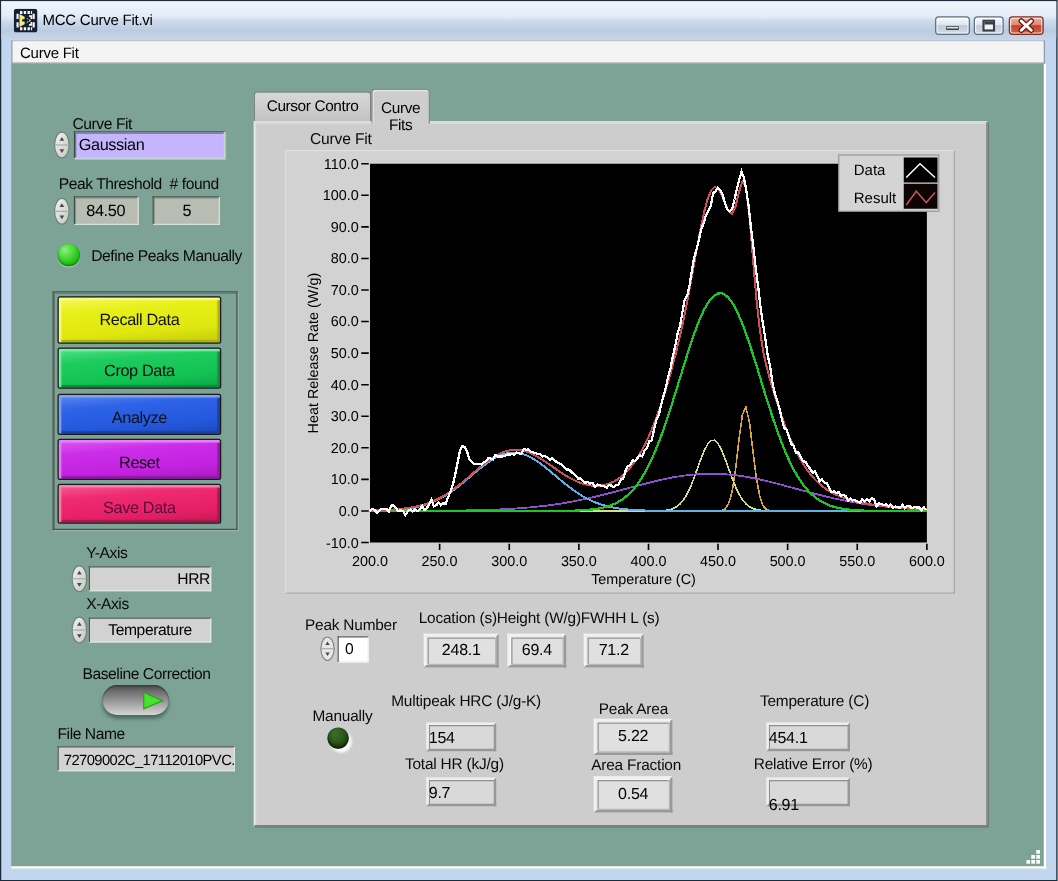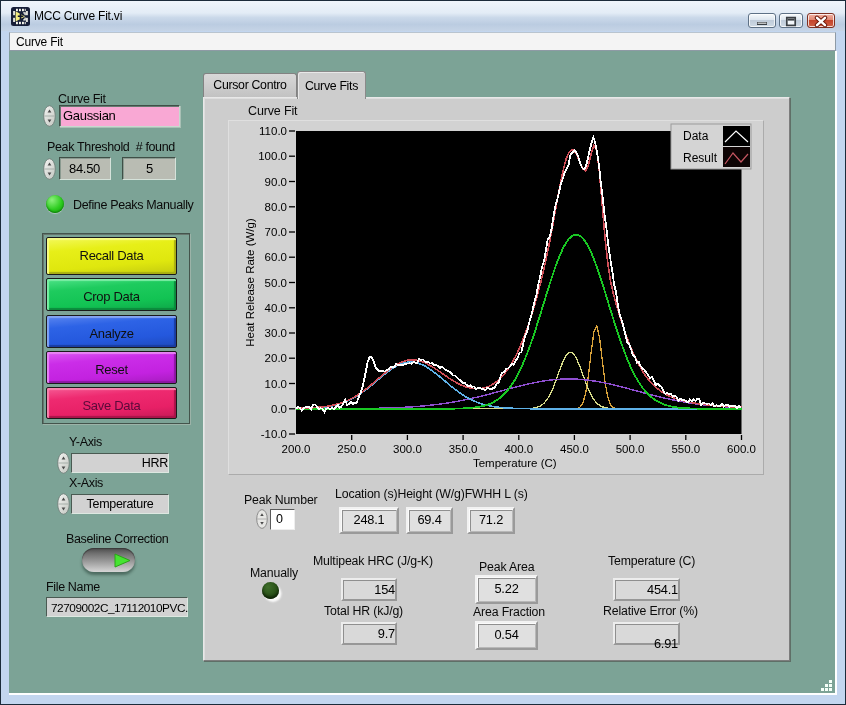--- a/index.html
+++ b/index.html
@@ -11,38 +11,38 @@
  background:linear-gradient(#f7fafc 0%,#dde6ef 45%,#c0ccda 50%,#cfdae5 100%);box-shadow:inset 0 0 0 1px rgba(255,255,255,.75)}
 .wbtn.close{background:linear-gradient(#f0b0a2 0%,#e08873 45%,#c4432a 50%,#cf6146 100%);border-color:#7e3022}
 .menubar{position:absolute;left:8px;top:31px;width:827px;height:19px;background:#f4f4f4;border:1px solid #8e9aa5;border-top-color:#b9c4cf}
 .menubar span{position:absolute;left:6px;top:2px;font-size:12px;letter-spacing:-0.2px;color:#000}
 .content{position:absolute;left:8px;top:50px;width:828px;height:644px;background:#7ca396}
 .content .wline{position:absolute;right:0;top:0;width:2px;height:644px;background:#fff}
 .content .wline2{position:absolute;left:0;bottom:0;width:828px;height:2px;background:#fff}
 .lbl{position:absolute;font-size:12.5px;letter-spacing:-0.35px;color:#0a0a0a;white-space:nowrap}
 .lbl2{position:absolute;font-size:12.3px;letter-spacing:-0.15px;color:#0a0a0a;white-space:nowrap}
 
-.tbx{position:absolute;background:#f9a8d4;border-top:1px solid #3f4f47;border-left:1px solid #3f4f47;border-bottom:1px solid #c8d8cf;border-right:1px solid #c8d8cf;box-shadow:inset 1px 1px 0 #667a70,1px 1px 0 #a9c0b5}
+.tbx{position:absolute;background:#c4b5fd;border-top:1px solid #3f4f47;border-left:1px solid #3f4f47;border-bottom:1px solid #c8d8cf;border-right:1px solid #c8d8cf;box-shadow:inset 1px 1px 0 #667a70,1px 1px 0 #a9c0b5}
 .gbx{position:absolute;background:#b9bcb3;border-top:1px solid #3f4f47;border-left:1px solid #3f4f47;border-bottom:1px solid #d5e2da;border-right:1px solid #d5e2da;box-shadow:inset 1px 1px 0 #8a9a90}
 .lgbx{position:absolute;background:#d2d2d2;border-top:1px solid #4a5a52;border-left:1px solid #4a5a52;border-bottom:1px solid #dde8e1;border-right:1px solid #dde8e1}
 .spin{position:absolute;width:13px;height:22px}
 
 .abtn{position:absolute;left:37px;width:131px;height:33px;border:1px solid #1a1a1a;border-radius:2px;
  font-size:13px;letter-spacing:-0.3px;text-align:center;color:#101010}
 .abtn i{position:absolute;left:0;top:0;right:0;bottom:0;font-style:normal;padding-top:10px;display:block}
 
 .tab{position:absolute;font-size:12.3px;letter-spacing:-0.3px;color:#000;text-align:center}
 .tabpage{position:absolute;left:194px;top:46px;width:587px;height:564px;background:#cdcdcd;
  border-top:1px solid #e8e8e8;border-left:1px solid #e8e8e8;border-right:1px solid #7d7d7d;border-bottom:1px solid #7d7d7d;
  box-shadow:inset 1px 1px 0 #dedede,1px 1px 0 #5f6f67}
 
 .ind{position:absolute;background:#e0e0e0;border:2px solid;border-color:#f2f2f2 #9a9a9a #9a9a9a #f2f2f2;
  box-shadow:inset 1px 1px 0 #fbfbfb,inset -1px -1px 0 #b8b8b8,inset 2px 2px 0 #8f8f8f;font-size:12.8px;letter-spacing:-0.2px;text-align:center;color:#000}
 .ind span{display:block;margin-top:3px}
-.ind2{position:absolute;background:#d9d9d9;border:2px solid;border-color:#ededed #979797 #979797 #ededed;box-shadow:inset 1px 1px 0 #8f8f8f;font-size:12.8px;letter-spacing:-0.2px;text-align:right;color:#000}
+.ind2{position:absolute;background:#d9d9d9;border:2px solid;border-color:#ededed #979797 #979797 #ededed;box-shadow:inset 1px 1px 0 #8f8f8f;font-size:12.8px;letter-spacing:-0.2px;text-align:left;color:#000}
 .wind{position:absolute;background:#fff;border-top:1.5px solid #5a5a5a;border-left:1.5px solid #5a5a5a;border-bottom:1px solid #eee;border-right:1px solid #eee;font-size:12.5px;color:#000}
 </style></head><body>
 <div class="win">
  <div class="titlebar">
   <svg class="title-ico" width="19" height="19" viewBox="0 0 19 19">
    <rect x="0" y="0" width="19" height="19" rx="2.5" fill="#161e38"></rect>
    <g fill="#f8f8ee">
           <rect x="2.2" y="4" width="1.7" height="4.2"></rect>
           <rect x="2.2" y="10.8" width="1.7" height="4.2"></rect>
    <rect x="15.1" y="4" width="1.7" height="4.2"></rect>
@@ -179,21 +179,21 @@
   <div style="position:absolute;left:73px;top:497px;width:53px;height:24px;border-radius:12px;background:linear-gradient(#4a4a4a 0%,#6f6f6f 22%,#999 55%,#d6d6d6 100%);box-shadow:0 3px 3px rgba(20,40,30,.45),inset 0 1px 1px #3a3a3a"></div>
   <svg style="position:absolute;left:104px;top:502px" width="19" height="15" viewBox="0 0 19 15">
         <path d="M2 1 L17 7.5 L2 14 Z" fill="#46e431" stroke="#2aa318" stroke-width="1"></path>
       </svg>
   <div class="lbl" style="left:37px;top:529px">File Name</div>
   <div class="lgbx" style="left:37px;top:546px;width:142px;height:20px">
         <span style="position:absolute;left:4px;top:3px;font-size:11.8px;letter-spacing:-0.45px">72709002C_17112010PVC.</span>
       </div>
 
   <div class="tab" style="left:194px;top:22px;width:94px;height:24px;background:linear-gradient(#d8d8d8,#c2c2c2);border:1px solid #828282;border-bottom:none;border-radius:3px 3px 0 0;padding-top:4px;overflow:hidden">Cursor Contro</div>
-  <div class="tab" style="left:288px;top:20px;width:69px;height:28px;background:#cdcdcd;border:1px solid #8a8a8a;border-bottom:none;border-radius:3px 3px 0 0;padding-top:7px;box-shadow:inset 1px 1px 0 #e8e8e8;z-index:3">Curve Fits</div>
+  <div class="tab" style="left:288px;top:20px;width:47px;height:28px;background:#cdcdcd;border:1px solid #8a8a8a;border-bottom:none;border-radius:3px 3px 0 0;padding-top:7px;box-shadow:inset 1px 1px 0 #e8e8e8;z-index:3">Curve Fits</div>
   <div class="tabpage"></div>
 
   <div class="lbl2" style="left:239px;top:53px;font-size:12.5px">Curve Fit</div>
   <div style="position:absolute;left:219px;top:69px;width:536px;height:355px;background:#d2d2d2;border-top:1px solid #dfdfdf;border-left:1px solid #dfdfdf;border-right:1px solid #ababab;border-bottom:1px solid #ababab"></div>
   <svg width="540" height="360" viewBox="0 0 540 360" style="position:absolute;left:221px;top:69px;font-family:'Liberation Sans',sans-serif">
 <rect x="66.0" y="11.0" width="445.5" height="303.0" fill="#000"></rect>
 <line x1="59.0" y1="314.0" x2="65.0" y2="314.0" stroke="#000" stroke-width="1.3"></line>
 <text x="57.0" y="318.0" font-size="11.5" fill="#000" text-anchor="end">-10.0</text>
 <line x1="59.0" y1="288.8" x2="65.0" y2="288.8" stroke="#000" stroke-width="1.3"></line>
 <text x="57.0" y="292.8" font-size="11.5" fill="#000" text-anchor="end">0.0</text>

